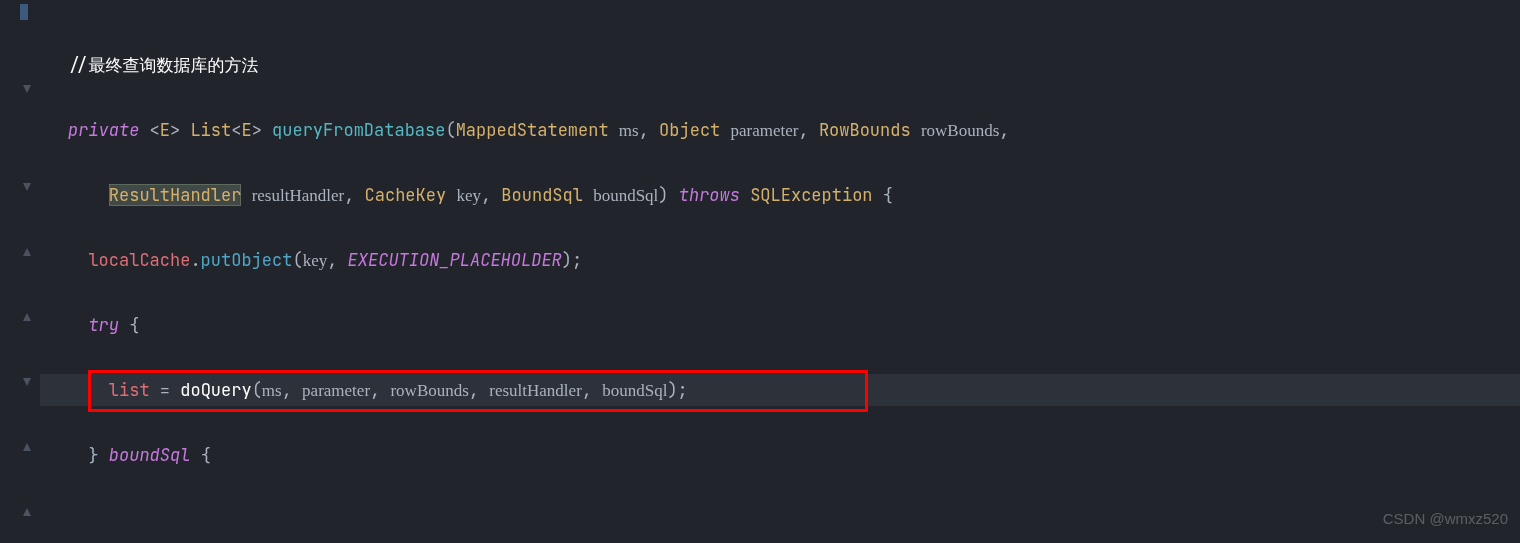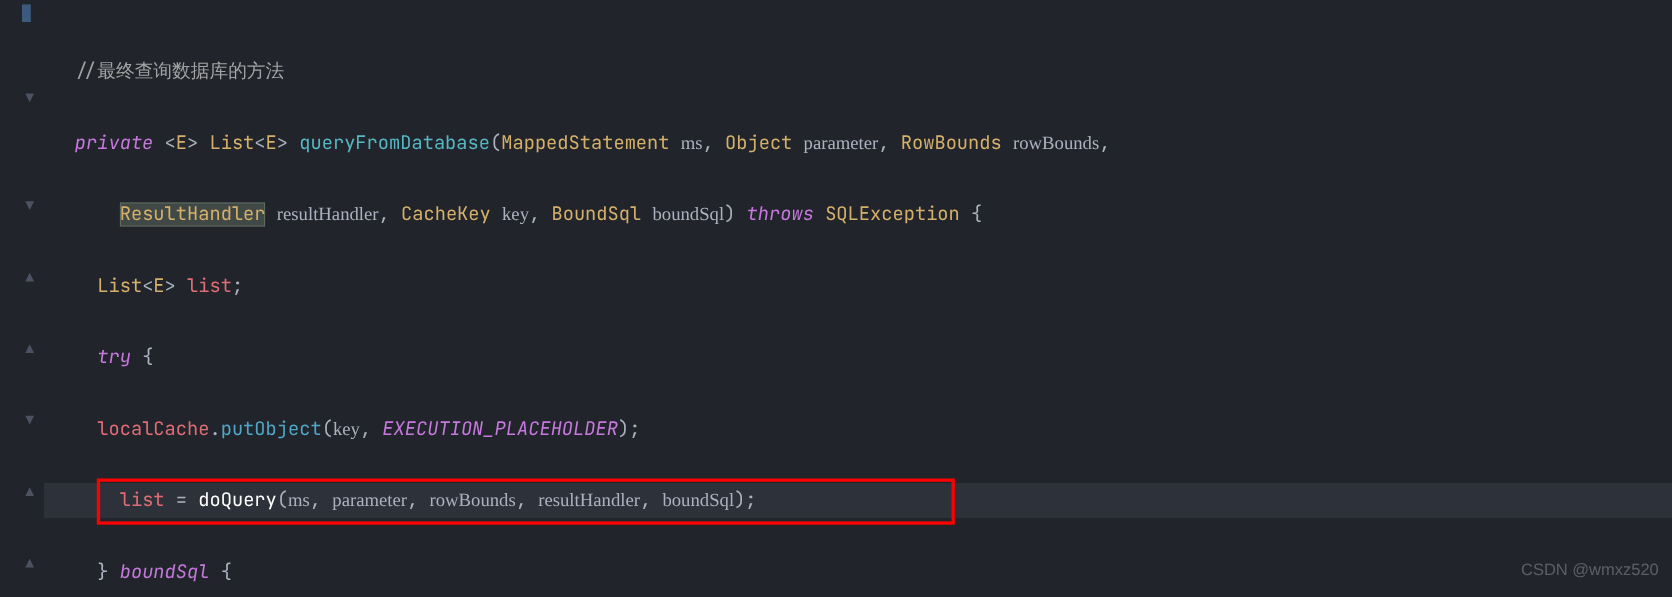--- a/index.html
+++ b/index.html
@@ -43,21 +43,21 @@
     position: absolute;
     left: 40px;
     top: 0;
     right: 0;
     padding-left: 28px;
     padding-top: 16px;
     color: #c1c8d6;
     white-space: pre;
   }
   .line { position: relative; height: 32.5px; padding-left: 0; }
-  .c-comment   { color: #a3a3a3; font-style: normal; }
+  .c-comment   { color: #ffffff; font-style: normal; }
   .c-keyword   { color: #c678dd; font-style: italic; }
   .c-type      { color: #d5b06b; }         
   .c-type-gen  { color: #d5b06b; }         
   .c-method    { color: #56b6c2; }         
   .c-call      { color: #4fa6c7; }         
   .c-var       { color: #e06c75; }         
   .c-par       { color: #abb2bf; font-family: Liberation Serif, serif; }         
   .c-punct     { color: #abb2bf; }
   .c-brace     { color: #abb2bf; }
   .c-field     { color: #e06c75; }
@@ -142,23 +142,22 @@
           <path d="M2 10 L10 10 L6 2 Z" fill="#4b5261"></path>
         </svg>
       </div>
   </div>
 </div>
 
 <div class="code">
 <div class="line"><span class="c-comment">//最终查询数据库的方法</span></div>
 <div class="line"><span class="c-keyword">private</span><span> </span><span class="c-punct">&lt;</span><span class="c-type-gen">E</span><span class="c-punct">&gt;</span><span> </span><span class="c-type">List</span><span class="c-punct">&lt;</span><span class="c-type-gen">E</span><span class="c-punct">&gt;</span><span> </span><span class="c-method">queryFromDatabase</span><span class="c-punct">(</span><span class="c-type">MappedStatement</span><span> </span><span class="c-par">ms</span><span class="c-punct">,</span><span> </span><span class="c-type">Object</span><span> </span><span class="c-par">parameter</span><span class="c-punct">,</span><span> </span><span class="c-type">RowBounds</span><span> </span><span class="c-par">rowBounds</span><span class="c-punct">,</span></div>
 <div class="line">    <span class="c-type highlight-sel">ResultHandler</span><span> </span><span class="c-par">resultHandler</span><span class="c-punct">,</span><span> </span><span class="c-type">CacheKey</span><span> </span><span class="c-par">key</span><span class="c-punct">,</span><span> </span><span class="c-type">BoundSql</span><span> </span><span class="c-par">boundSql</span><span class="c-punct">)</span><span> </span><span class="c-throws">throws</span><span> </span><span class="c-type">SQLException</span><span> </span><span class="c-brace">{</span></div>
-<div class="line">  <span class="c-type">List</span><span class="c-punct">&lt;</span><span class="c-type-gen">E</span><span class="c-punct">&gt;</span><span> </span><span class="c-var">list</span><span class="c-punct">;</span></div>
+<div class="line">  <span class="c-field">localCache</span><span class="c-punct">.</span><span class="c-call">putObject</span><span class="c-punct">(</span><span class="c-par">key</span><span class="c-punct">,</span><span> </span><span class="c-const c-static">EXECUTION_PLACEHOLDER</span><span class="c-punct">)</span><span class="c-punct">;</span></div>
 <div class="line">  <span class="c-keyword">try</span><span> </span><span class="c-brace">{</span></div>
-<div class="line">  <span class="c-field">localCache</span><span class="c-punct">.</span><span class="c-call">putObject</span><span class="c-punct">(</span><span class="c-par">key</span><span class="c-punct">,</span><span> </span><span class="c-const c-static">EXECUTION_PLACEHOLDER</span><span class="c-punct">)</span><span class="c-punct">;</span></div>
 <div class="line"><div class="highlight-line"></div><div class="redbox"></div>    <span class="c-var">list</span><span class="c-op"> = </span><span class="c-doquery">doQuery</span><span class="c-punct">(</span><span class="c-par">ms</span><span class="c-punct">,</span><span> </span><span class="c-par">parameter</span><span class="c-punct">,</span><span> </span><span class="c-par">rowBounds</span><span class="c-punct">,</span><span> </span><span class="c-par">resultHandler</span><span class="c-punct">,</span><span> </span><span class="c-par">boundSql</span><span class="c-punct">)</span><span class="c-punct">;</span></div>
 <div class="line">  <span class="c-brace">}</span><span> </span><span class="c-keyword">boundSql</span><span> </span><span class="c-brace">{</span></div>
 
 
 
 
 
 
 
 

